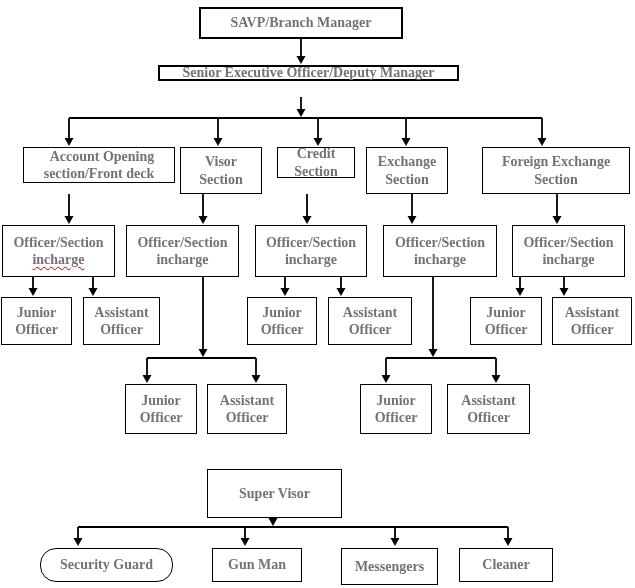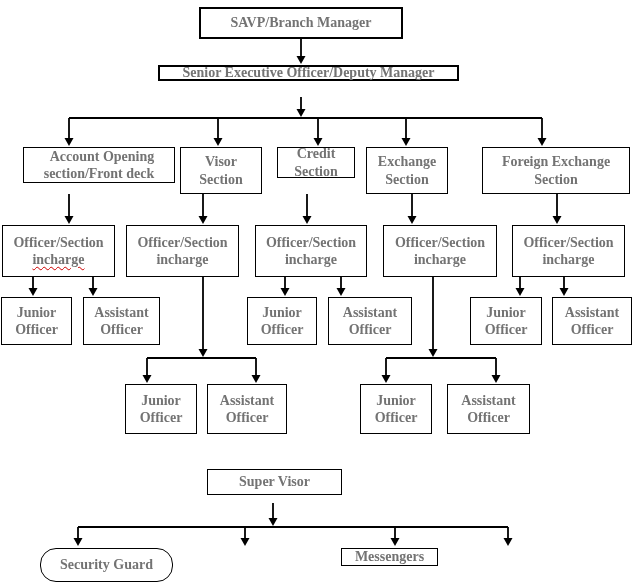--- a/index.html
+++ b/index.html
@@ -209,27 +209,33 @@
   <div class="node" style="left:360px; top:384px; width:72px; height:50px;">
     <span>Junior
 Officer</span>
   </div>
 
   <div class="node" style="left:447px; top:384px; width:83px; height:50px;">
     <span>Assistant
 Officer</span>
   </div>
 
-  <div class="node" style="left:207px; top:469px; width:135px; height:26px;">
+  <div class="node" style="left:207px; top:469px; width:135px; height:49px;">
     <span>Super Visor</span>
   </div>
 
   <div class="node" style="left:40px; top:548px; width:133px; height:34px;border-radius:16px;">
     <span>Security Guard</span>
   </div>
 
-
-  <div class="node" style="left:341px; top:548px; width:97px; height:18px;">
+  <div class="node" style="left:212px; top:548px; width:90px; height:34px;">
+    <span>Gun Man</span>
+  </div>
+
+  <div class="node" style="left:341px; top:548px; width:97px; height:37px;">
     <span>Messengers</span>
   </div>
 
+  <div class="node" style="left:459px; top:548px; width:94px; height:34px;">
+    <span>Cleaner</span>
+  </div>
 
 </div>
 
 </body></html>

